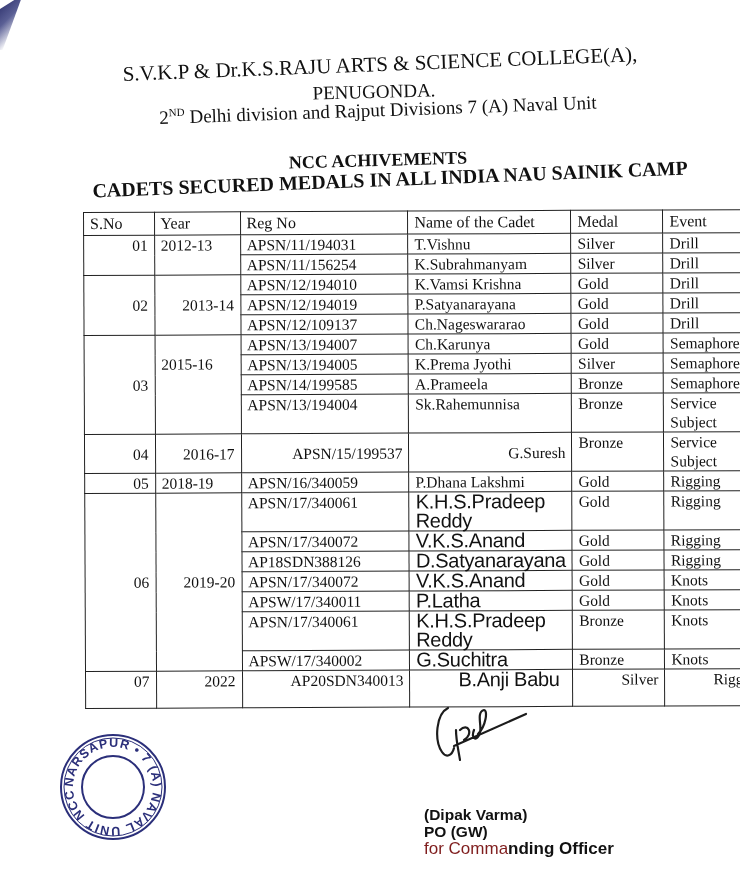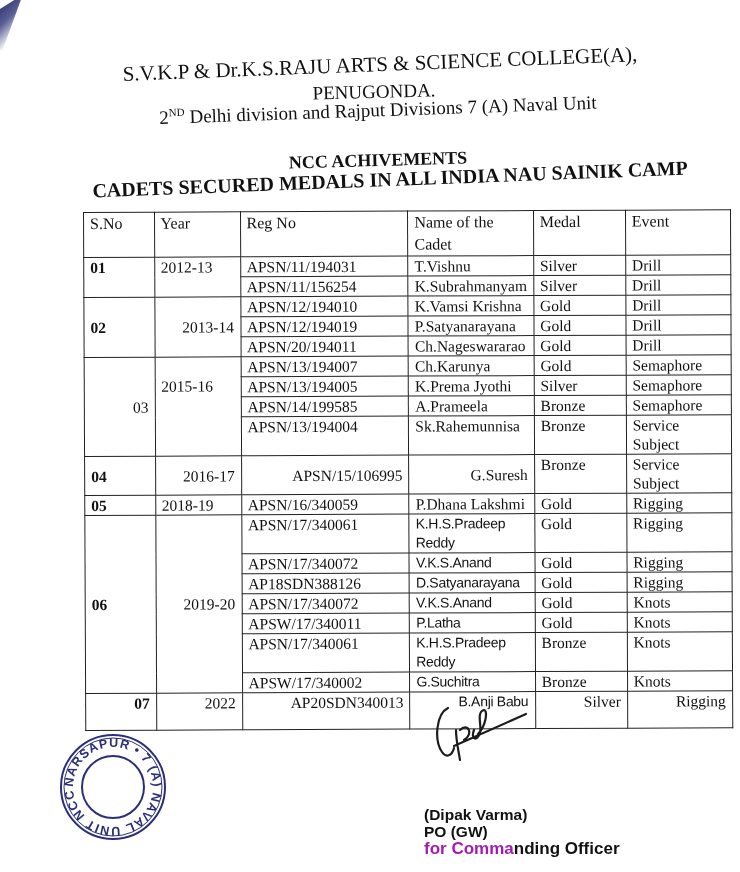--- a/index.html
+++ b/index.html
@@ -24,33 +24,33 @@
   table { border-collapse: collapse; width: 617px; font-size: 15.5px; }
   td, th { border: 1.4px solid #222; padding: 0 6px; font-weight: normal; text-align: left; vertical-align: top; height: 19px; line-height: 19px; }
   th { height: 22px; line-height: 22px; font-size: 16px; }
   .c-sno { width: 52px; }
   .c-year { width: 61px; }
   .c-reg { width: 127px; }
   .c-name { width: 133px; border-radius: 11px; }
   .c-medal { width: 61px; }
   .c-event { width: 105px; }
   td.mid { vertical-align: middle; text-align: right; }
-  td.center { text-align: left; font-weight: bold; }
-  .small { font-size: 14px; font-family: "Liberation Sans", "DejaVu Sans", sans-serif; font-stretch: condensed; letter-spacing: -0.3px; }
+  td.center { text-align: right; }
+  .small { font-size: 20px; font-family: "Liberation Sans", "DejaVu Sans", sans-serif; font-stretch: condensed; letter-spacing: -0.3px; }
   .tall { height: 38px; }
   .tall2 { height: 36px; padding-left: 48px; }
 
   .seal {
     position: absolute; left: 58px; top: 732px; width: 110px; height: 110px;
   }
   .signature { position: absolute; left: 430px; top: 700px; width: 110px; height: 70px; }
   .sign-block { position: absolute; left: 424px; top: 806px; font-family: "Liberation Sans", "DejaVu Sans", sans-serif; font-weight: bold; font-size: 15.5px; color: #111; line-height: 17px; }
   .sign-block div { white-space: nowrap; }
   .sign-block .line4 { font-size: 17px; }
-  .sign-block .faded { color: #a21caf; font-weight: bold; }
+  .sign-block .faded { color: #7f1d1d; font-weight: normal; }
 </style>
 </head>
 <body>
 
 <div class="corner-mark"></div>
 
 <div class="hdr college">S.V.K.P &amp; Dr.K.S.RAJU ARTS &amp; SCIENCE COLLEGE(A),</div>
 <div class="hdr town">PENUGONDA.</div>
 <div class="hdr division"><span>2</span><sup>ND</sup><span> Delhi division and Rajput Divisions 7 (A) Naval Unit</span></div>
 <div class="hdr title1">NCC ACHIVEMENTS</div>
@@ -93,21 +93,21 @@
       <td>Gold</td>
       <td>Drill</td>
     </tr>
     <tr>
       <td>APSN/12/194019</td>
       <td>P.Satyanarayana</td>
       <td>Gold</td>
       <td>Drill</td>
     </tr>
     <tr>
-      <td>APSN/20/194011</td>
+      <td>APSN/12/109137</td>
       <td>Ch.Nageswararao</td>
       <td>Gold</td>
       <td>Drill</td>
     </tr>
 
     <tr>
       <td rowspan="4" class="mid">03</td>
       <td rowspan="4" style="padding-top:19px"><span>2015-16</span></td>
       <td>APSN/13/194007</td>
       <td>Ch.Karunya</td>
@@ -132,21 +132,21 @@
       <td class="tall">Bronze</td>
       <td class="tall">
             <div>Service</div>
             <div>Subject</div>
           </td>
     </tr>
 
     <tr>
       <td class="center mid tall">04</td>
       <td class="mid tall">2016-17</td>
-      <td class="mid tall">APSN/15/106995</td>
+      <td class="mid tall">APSN/15/199537</td>
       <td class="mid tall">G.Suresh</td>
       <td class="tall">Bronze</td>
       <td class="tall">
             <div>Service</div>
             <div>Subject</div>
           </td>
     </tr>
 
     <tr>
       <td class="center">05</td>

